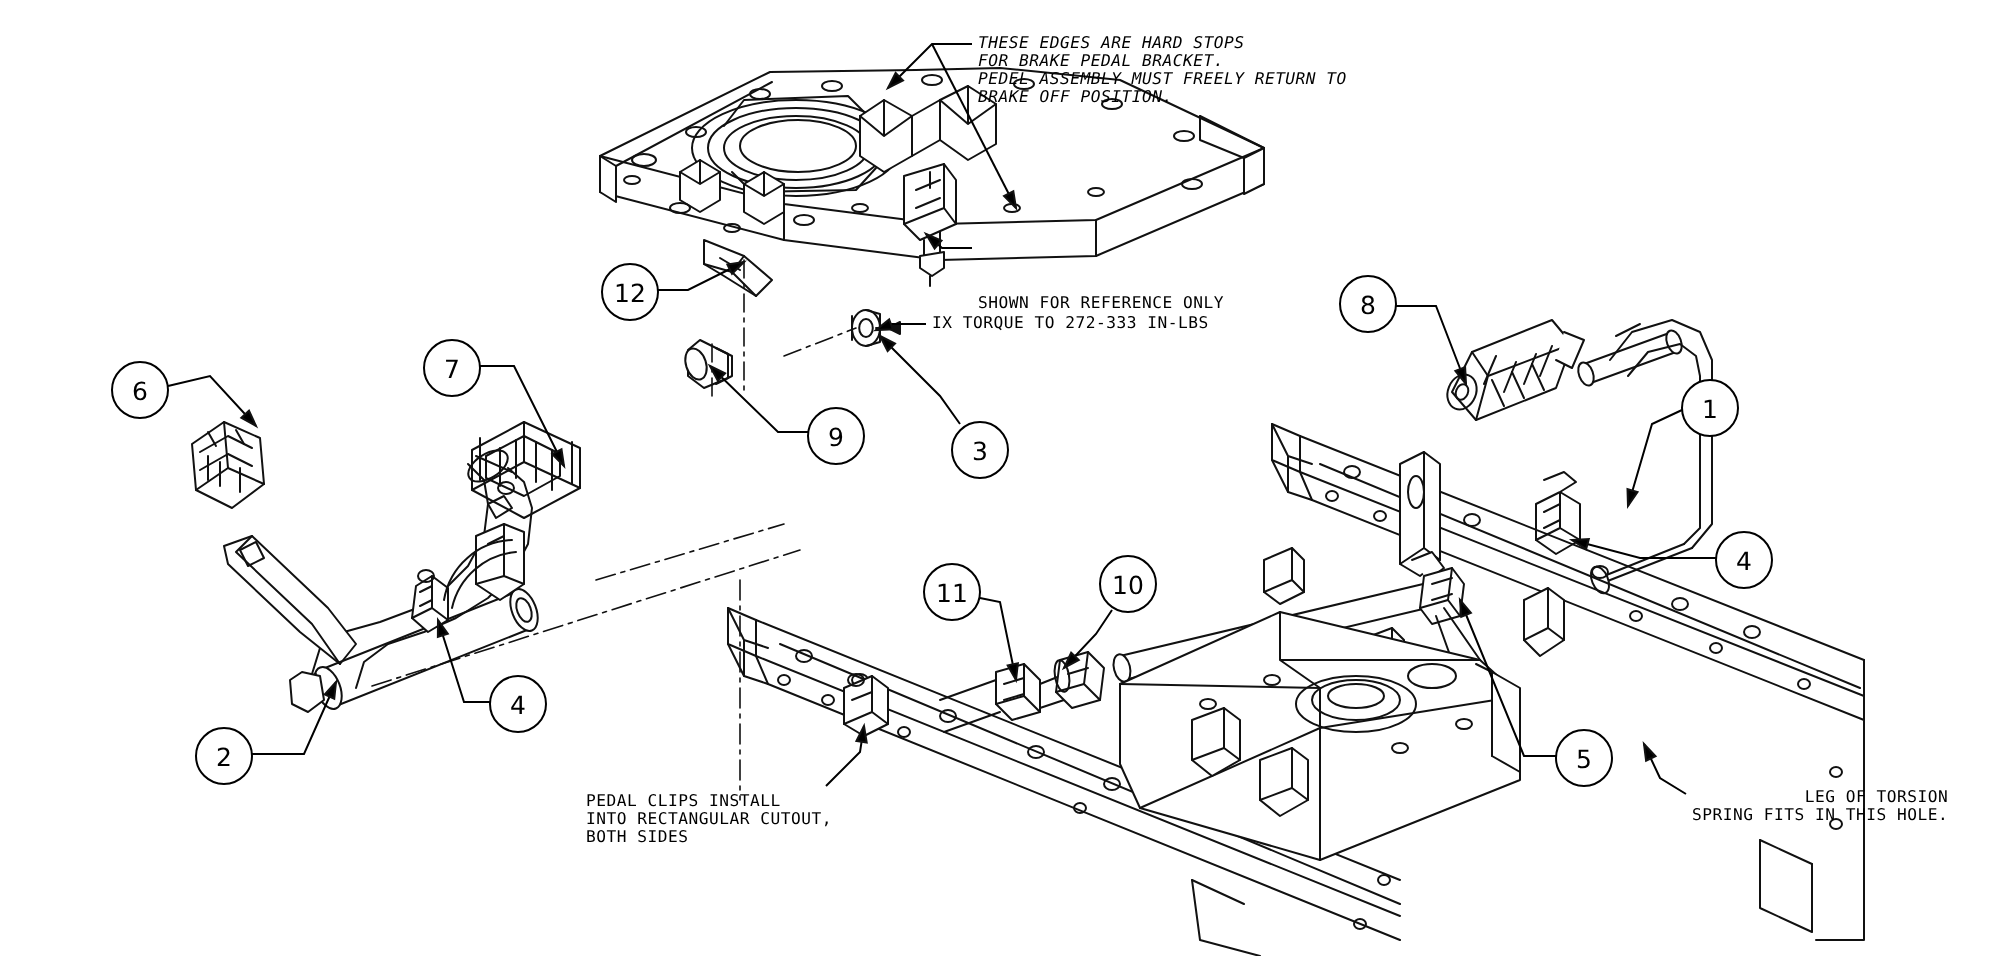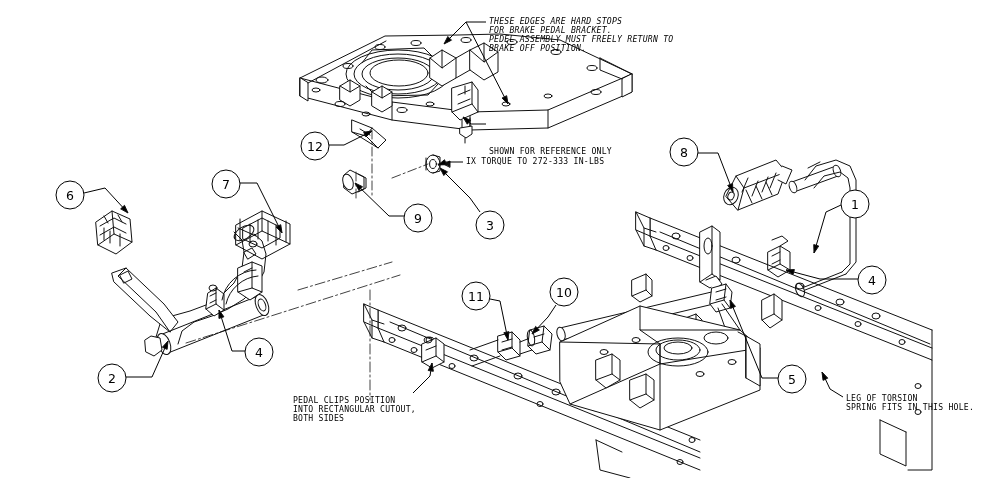--- a/index.html
+++ b/index.html
@@ -434,20 +434,20 @@
       </g>
   </svg>
 
   <div id="notes-layer">
       <div class="note" style="left: 489px; top: 17px; font-style: italic;">THESE EDGES ARE HARD STOPS
 FOR BRAKE PEDAL BRACKET.
 PEDEL ASSEMBLY MUST FREELY RETURN TO
 BRAKE OFF POSITION.</div>
       <div class="note" style="left: 489px; top: 123px; margin-top: 24px;">SHOWN FOR REFERENCE ONLY</div>
       <div class="note" style="left: 466px; top: 157px;">IX TORQUE TO 272-333 IN-LBS</div>
-      <div class="note" style="left: 293px; top: 396px;">PEDAL CLIPS POSITION
+      <div class="note" style="left: 293px; top: 396px;">PEDAL CLIPS INSTALL
 INTO RECTANGULAR CUTOUT,
 BOTH SIDES</div>
-      <div class="note" style="left: 846px; top: 394px;">LEG OF TORSION
+      <div class="note" style="left: 846px; top: 394px; text-align: right;">LEG OF TORSION
 SPRING FITS IN THIS HOLE.</div>
     </div>
 
 </div>
 
 </body></html>

